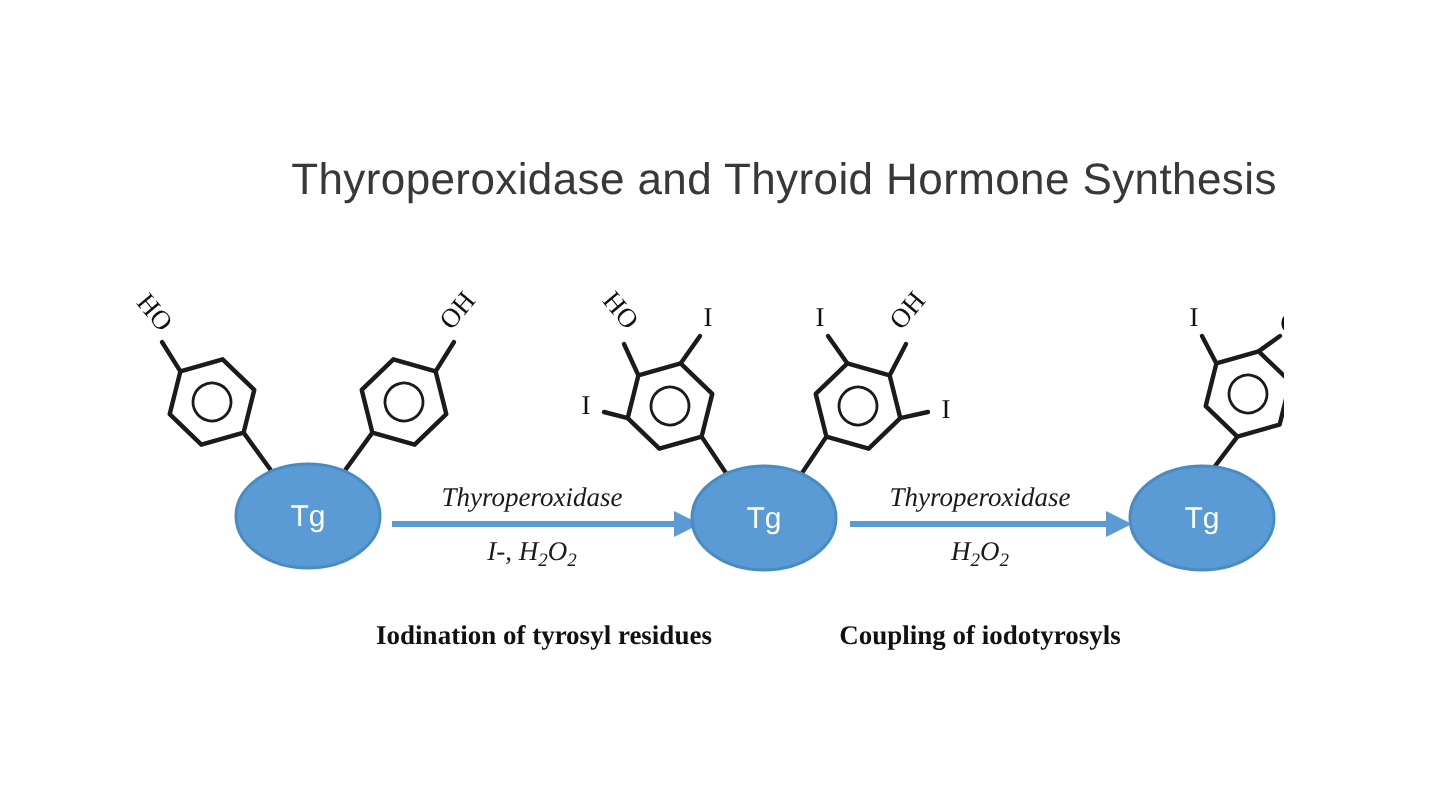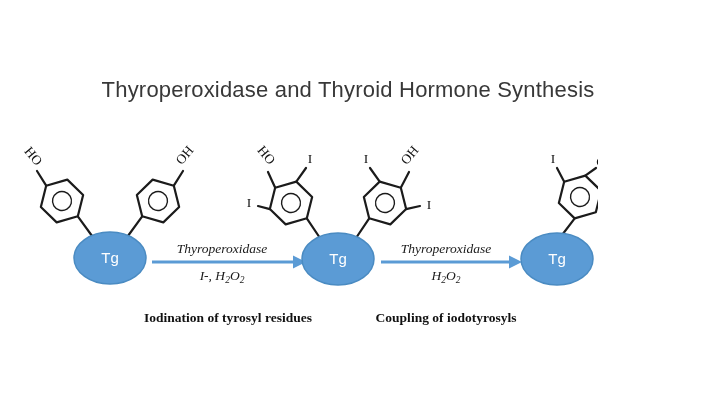--- a/index.html
+++ b/index.html
@@ -3,20 +3,21 @@
 <meta charset="utf-8">
 <style>
   html, body { margin: 0; padding: 0; background: #fff; }
   .page {
     position: relative;
     width: 598px;
     height: 404px;
     background: #ffffff;
     overflow: hidden;
     font-family: "Liberation Serif", serif;
+    margin-left: 44px;
   }
   svg { display: block; }
 
   .title-text {
     font-family: "Liberation Sans", sans-serif;
     font-size: 22px;
     fill: #383838;
     letter-spacing: 0.2px;
   }
   .atom {

